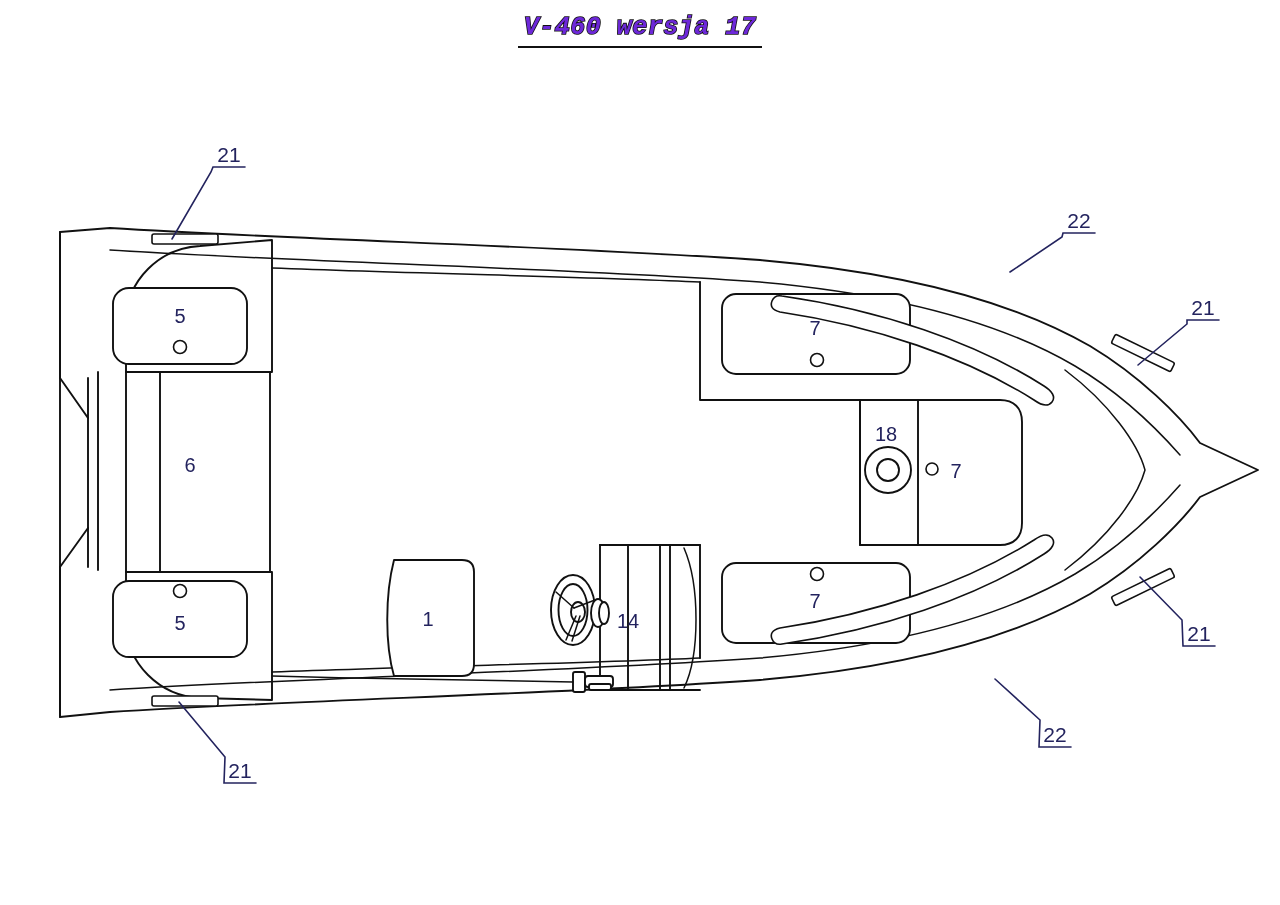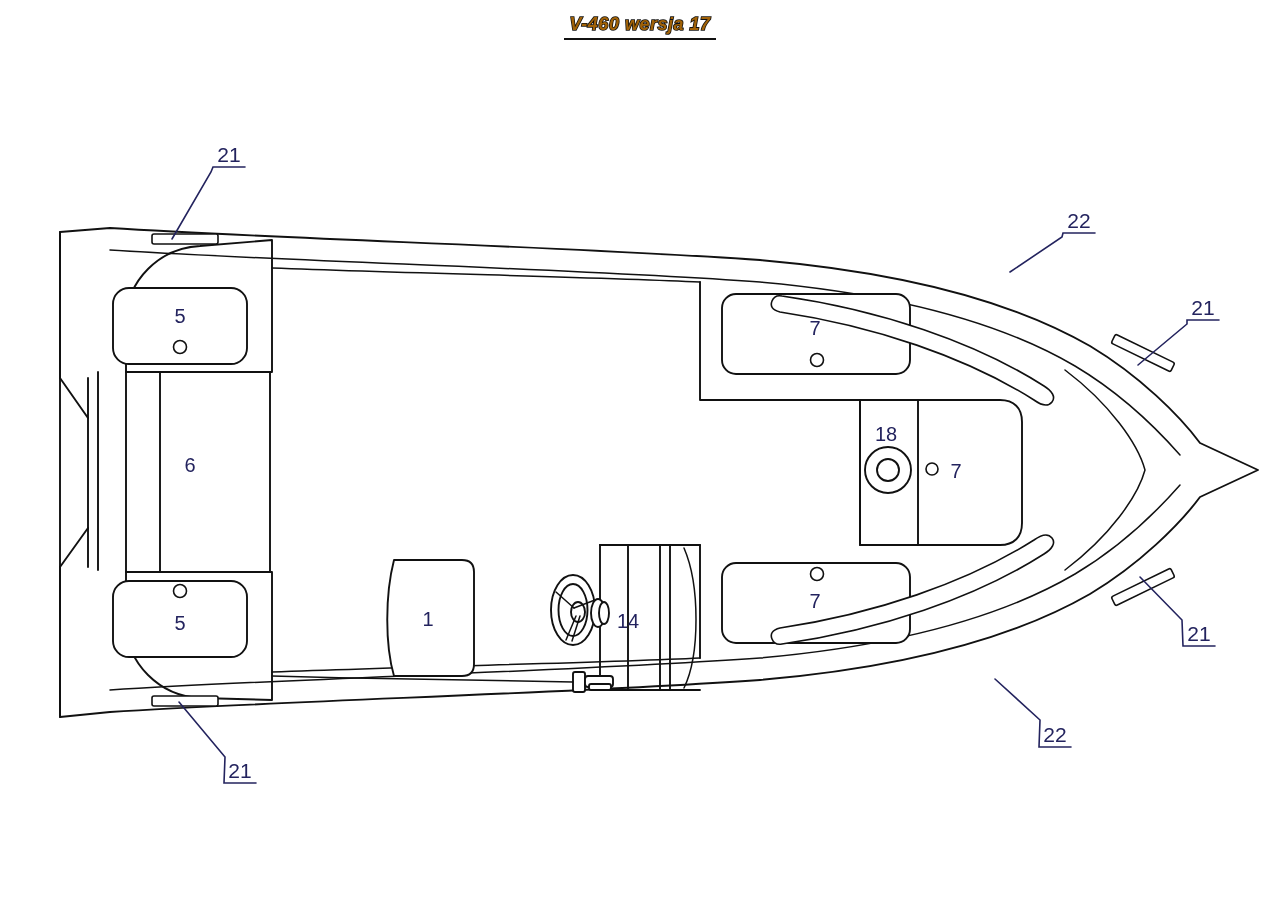--- a/index.html
+++ b/index.html
@@ -33,26 +33,26 @@
   .title-wrap {
     position: absolute;
     left: 0;
     top: 14px;
     width: 1280px;
     text-align: center;
     pointer-events: none;
   }
   .title-text {
     display: inline-block;
-    font-family: Liberation Sans, sans-serif;
-    font-size: 18px;
+    font-family: Liberation Mono, monospace;
+    font-size: 25px;
     font-weight: 700;
     font-style: italic;
     letter-spacing: 0.5px;
-    color: #a16207;
+    color: #6d28d9;
     -webkit-text-stroke: 1.6px #111111;
     paint-order: stroke fill;
     padding: 0 6px 3px 6px;
     border-bottom: 2.2px solid #111111;
     line-height: 1.15;
   }
 </style>
 </head>
 <body>
 

